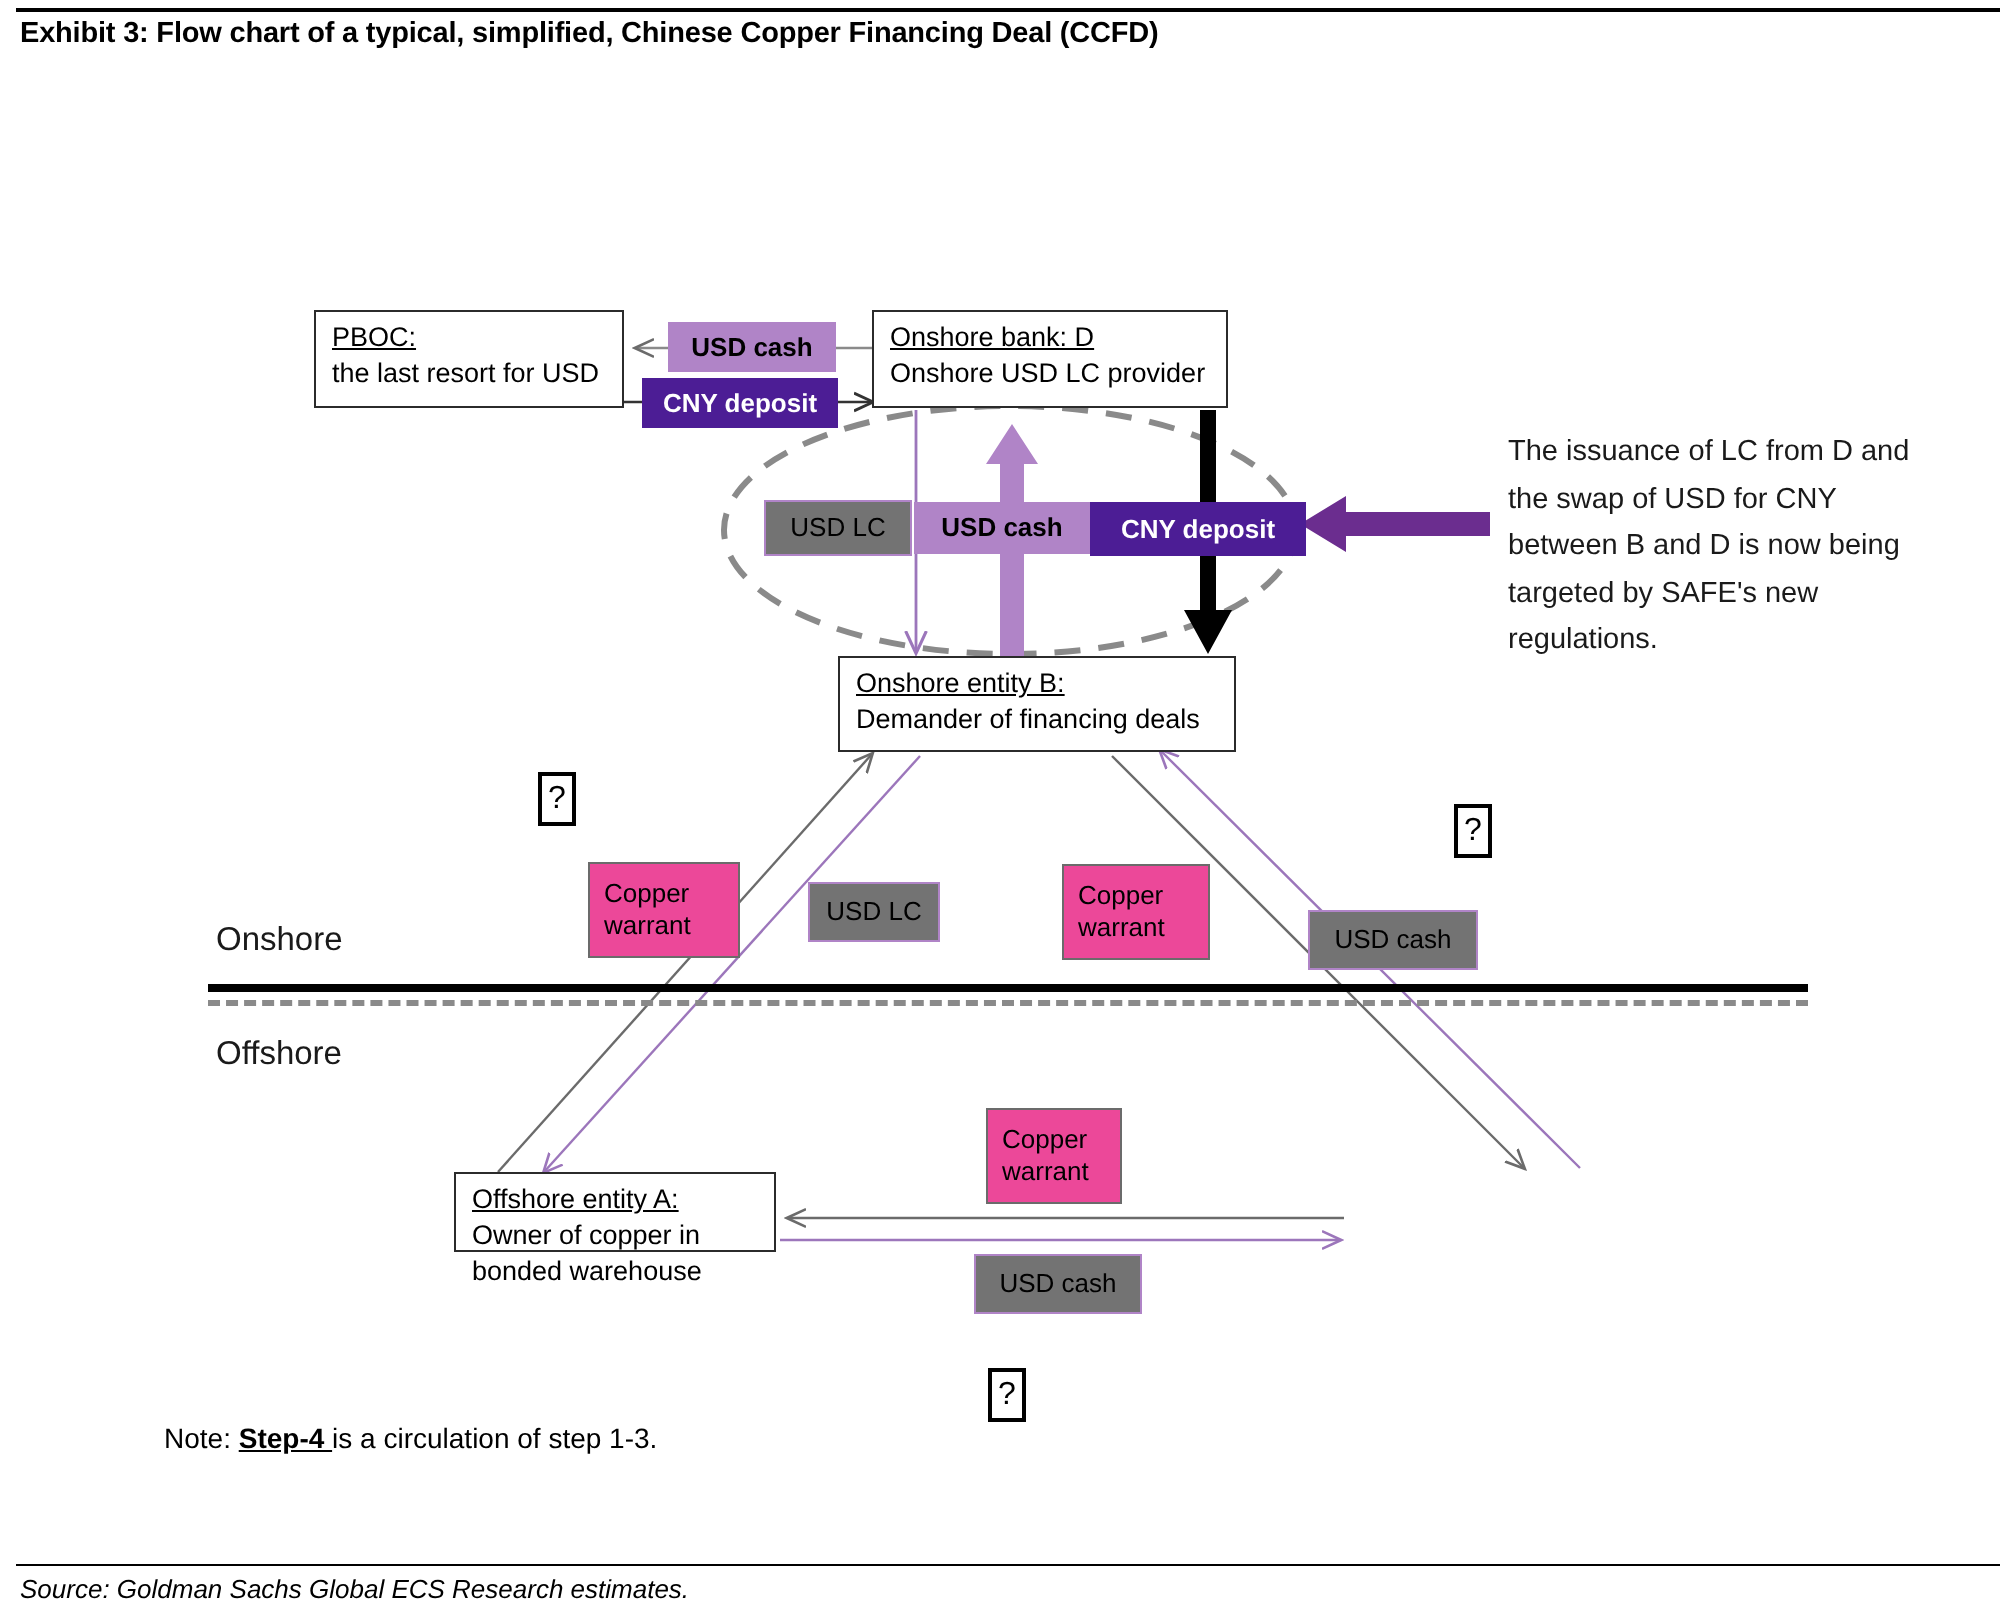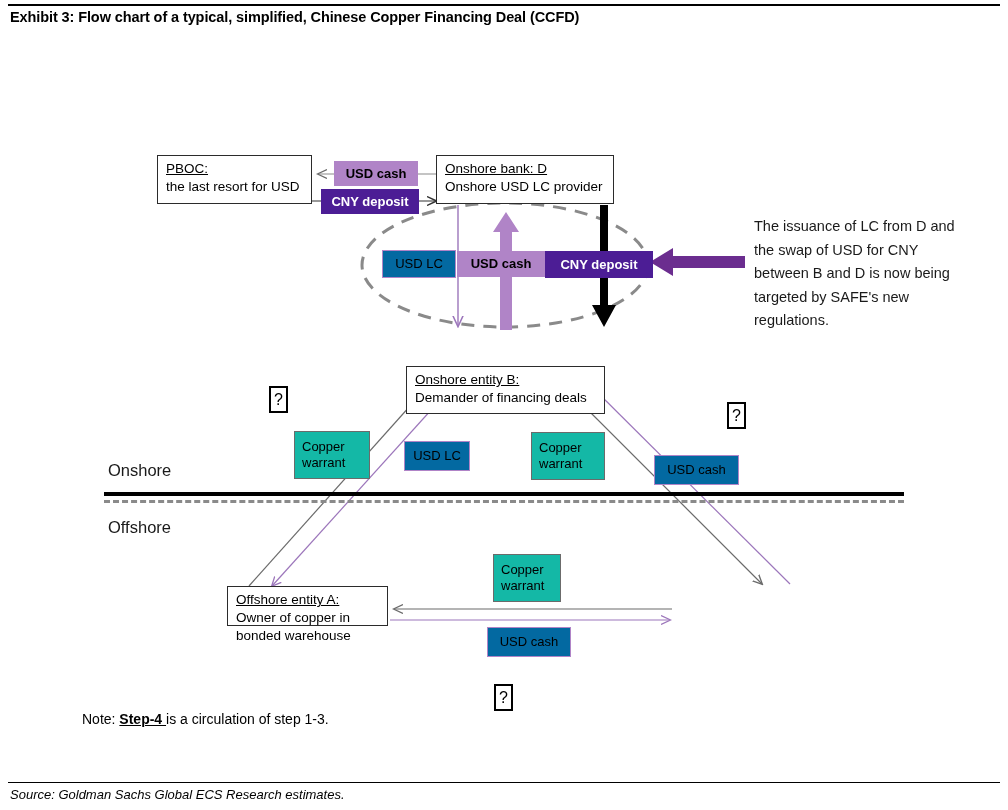--- a/index.html
+++ b/index.html
@@ -87,26 +87,26 @@
     color: #000000;
     border: none;
     font-weight: bold;
   }
   .flabel.black-fill {
     background: #4c1d95;
     color: #ffffff;
     font-weight: bold;
   }
   .flabel.purple-outline {
-    background: #0369a1;
+    background: #737373;
     border: 1.6px solid #b084c7;
     color: #000000;
   }
   .flabel.gray-outline {
-    background: #14b8a6;
+    background: #ec4899;
     border: 1.6px solid #6b6b6b;
     color: #000000;
   }
 
   
   .region-label {
     position: absolute;
     font-size: 16.5px;
     color: #1a1a1a;
     white-space: nowrap;
@@ -218,21 +218,21 @@
   <div class="ebox" style="left:157px; top:155px; width:155px; height:49px;">
     <div class="etitle">PBOC:</div>
     <div class="esub">the last resort for USD</div>
   </div>
 
   <div class="ebox" style="left:436px; top:155px; width:178px; height:49px;">
     <div class="etitle">Onshore bank: D</div>
     <div class="esub">Onshore USD LC provider</div>
   </div>
 
-  <div class="ebox" style="left:406px; top:328px; width:199px; height:48px;margin-top:38px;">
+  <div class="ebox" style="left:419px; top:328px; width:199px; height:48px;">
     <div class="etitle">Onshore entity B:</div>
     <div class="esub">Demander of financing deals</div>
   </div>
 
   <div class="ebox" style="left:227px; top:586px; width:161px; height:40px;">
     <div class="etitle">Offshore entity A:</div>
     <div class="esub">Owner of copper in</div>
     <div class="esub">bonded warehouse</div>
   </div>
 

